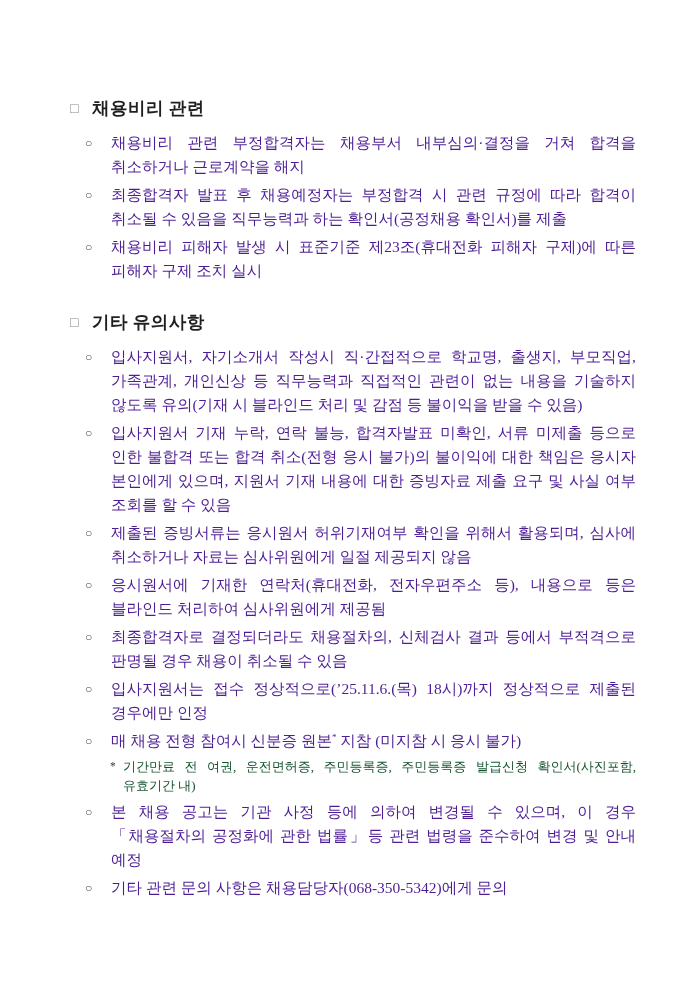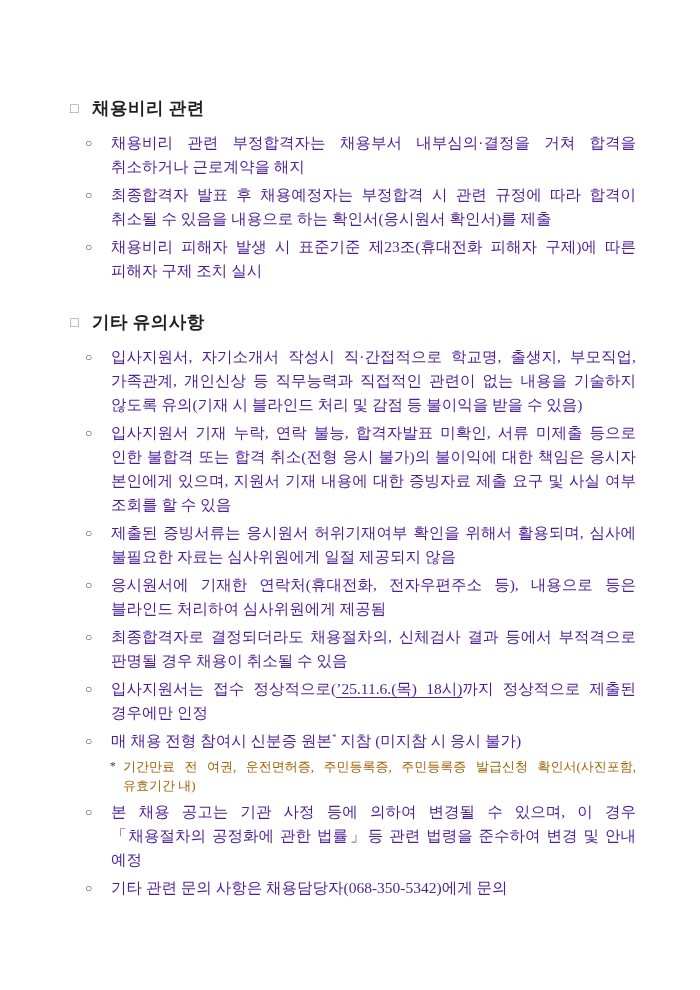--- a/index.html
+++ b/index.html
@@ -23,47 +23,47 @@
   .item { display:flex; margin-bottom:4px; }
   .bullet {
     flex:0 0 26px; width:26px;
     font-size:12px; line-height:24px; color:#4a4a4a;
   }
   .text {
     flex:1; font-size:15.5px; line-height:24px;
     text-align:justify; word-break:keep-all; color:#4c1d95;
   }
   .sec2 { margin-top:27px; }
-  .u { text-decoration:underline; text-underline-offset:3px; }
+  .u { text-underline-offset:3px; }
   sup.fnref { font-size:9px; line-height:0; }
   .note { display:flex; margin:0 0 5px 25px; }
   .note-marker { flex:0 0 13px; font-size:11.5px; line-height:19px; color:#3a3a3a; }
   .note-text {
     flex:1; font-size:13px; line-height:19px;
-    text-align:justify; word-break:keep-all; color:#a16207;
+    text-align:justify; word-break:keep-all; color:#14532d;
   }
 </style>
 </head>
 <body>
 
 <div class="doc">
 
   <div>
     <div class="heading">
       <span class="sq">□</span>
       <span>채용비리 관련</span>
     </div>
     <div class="items">
       <div class="item">
         <span class="bullet">○</span>
         <div class="text">채용비리 관련 부정합격자는 채용부서 내부심의·결정을 거쳐 합격을 취소하거나 근로계약을 해지</div>
       </div>
       <div class="item">
         <span class="bullet">○</span>
-        <div class="text">최종합격자 발표 후 채용예정자는 부정합격 시 관련 규정에 따라 합격이 취소될 수 있음을 내용으로 하는 확인서(응시원서 확인서)를 제출</div>
+        <div class="text">최종합격자 발표 후 채용예정자는 부정합격 시 관련 규정에 따라 합격이 취소될 수 있음을 직무능력과 하는 확인서(공정채용 확인서)를 제출</div>
       </div>
       <div class="item">
         <span class="bullet">○</span>
         <div class="text">채용비리 피해자 발생 시 표준기준 제23조(휴대전화 피해자 구제)에 따른 피해자 구제 조치 실시</div>
       </div>
     </div>
   </div>
 
   <div class="sec2">
     <div class="heading">
@@ -74,21 +74,21 @@
       <div class="item">
         <span class="bullet">○</span>
         <div class="text">입사지원서, 자기소개서 작성시 직·간접적으로 학교명, 출생지, 부모직업, 가족관계, 개인신상 등 직무능력과 직접적인 관련이 없는 내용을 기술하지 않도록 유의(기재 시 블라인드 처리 및 감점 등 불이익을 받을 수 있음)</div>
       </div>
       <div class="item">
         <span class="bullet">○</span>
         <div class="text">입사지원서 기재 누락, 연락 불능, 합격자발표 미확인, 서류 미제출 등으로 인한 불합격 또는 합격 취소(전형 응시 불가)의 불이익에 대한 책임은 응시자 본인에게 있으며, 지원서 기재 내용에 대한 증빙자료 제출 요구 및 사실 여부 조회를 할 수 있음</div>
       </div>
       <div class="item">
         <span class="bullet">○</span>
-        <div class="text">제출된 증빙서류는 응시원서 허위기재여부 확인을 위해서 활용되며, 심사에 불필요한 자료는 심사위원에게 일절 제공되지 않음</div>
+        <div class="text">제출된 증빙서류는 응시원서 허위기재여부 확인을 위해서 활용되며, 심사에 취소하거나 자료는 심사위원에게 일절 제공되지 않음</div>
       </div>
       <div class="item">
         <span class="bullet">○</span>
         <div class="text">응시원서에 기재한 연락처(휴대전화, 전자우편주소 등), 내용으로 등은 블라인드 처리하여 심사위원에게 제공됨</div>
       </div>
       <div class="item">
         <span class="bullet">○</span>
         <div class="text">최종합격자로 결정되더라도 채용절차의, 신체검사 결과 등에서 부적격으로 판명될 경우 채용이 취소될 수 있음</div>
       </div>
       <div class="item">

